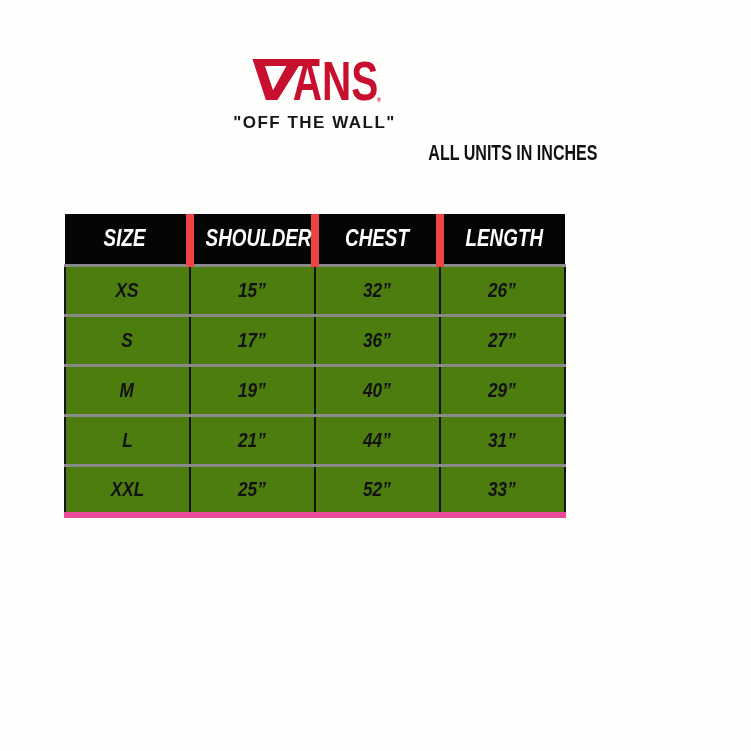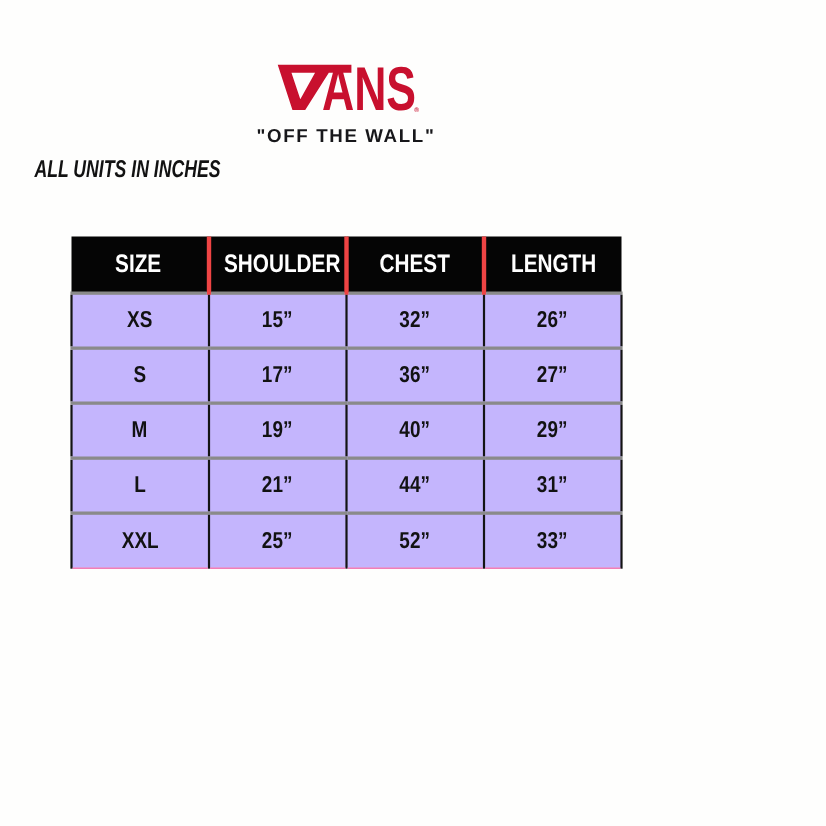--- a/index.html
+++ b/index.html
@@ -30,63 +30,64 @@
     font-size: 58px;
     font-weight: bold;
     letter-spacing: 0px;
     color: #121212;
     display: inline-block;
     transform: scaleX(0.76);
     transform-origin: center;
     line-height: 1.0;
     white-space: nowrap;
   }
-  .page-subtitle-wrap { margin-top: 7px; text-align: left; font-style: italic; }
+  .page-subtitle-wrap { margin-top: 7px; text-align: right; }
   .page-subtitle {
     font-size: 22px;
     font-weight: bold;
     color: #121212;
     display: inline-block;
     transform: scaleX(0.73);
     transform-origin: center;
     white-space: nowrap;
   }
 
   
   .table-wrap { margin-top: 48px; display: flex; justify-content: center; }
   table.size-chart {
     border-collapse: collapse;
     width: 502px;
     table-layout: fixed;
+    font-style: italic;
   }
   table.size-chart th {
     background: #050505;
     color: #ffffff;
     height: 51px;
     font-size: 23px;
     font-weight: bold;
     text-align: center;
     vertical-align: middle;
-    border-left: 4px solid #ef4444;
+    border-left: 8px solid #ef4444;
   }
   table.size-chart th:first-child { border-left: none; }
   table.size-chart td {
     height: 50px;
-    background: #c4b5fd;
+    background: #4d7c0f;
     text-align: center;
     vertical-align: middle;
     font-size: 21px;
     font-weight: bold;
     color: #121212;
     border-left: 2px solid #141414;
     border-right: 2px solid #141414;
     border-top: 3px solid #8a8a8a;
   }
   table.size-chart td + td { border-left: none; margin-top: 12px; }
-  table.size-chart tbody tr:last-child td { border-bottom: 1px solid #ec4899; }
+  table.size-chart tbody tr:last-child td { border-bottom: 6px solid #ec4899; }
   .cond {
     display: inline-block;
     transform: scaleX(0.82);
     transform-origin: center;
     white-space: nowrap;
   }
 </style>
 </head>
 <body>
 

